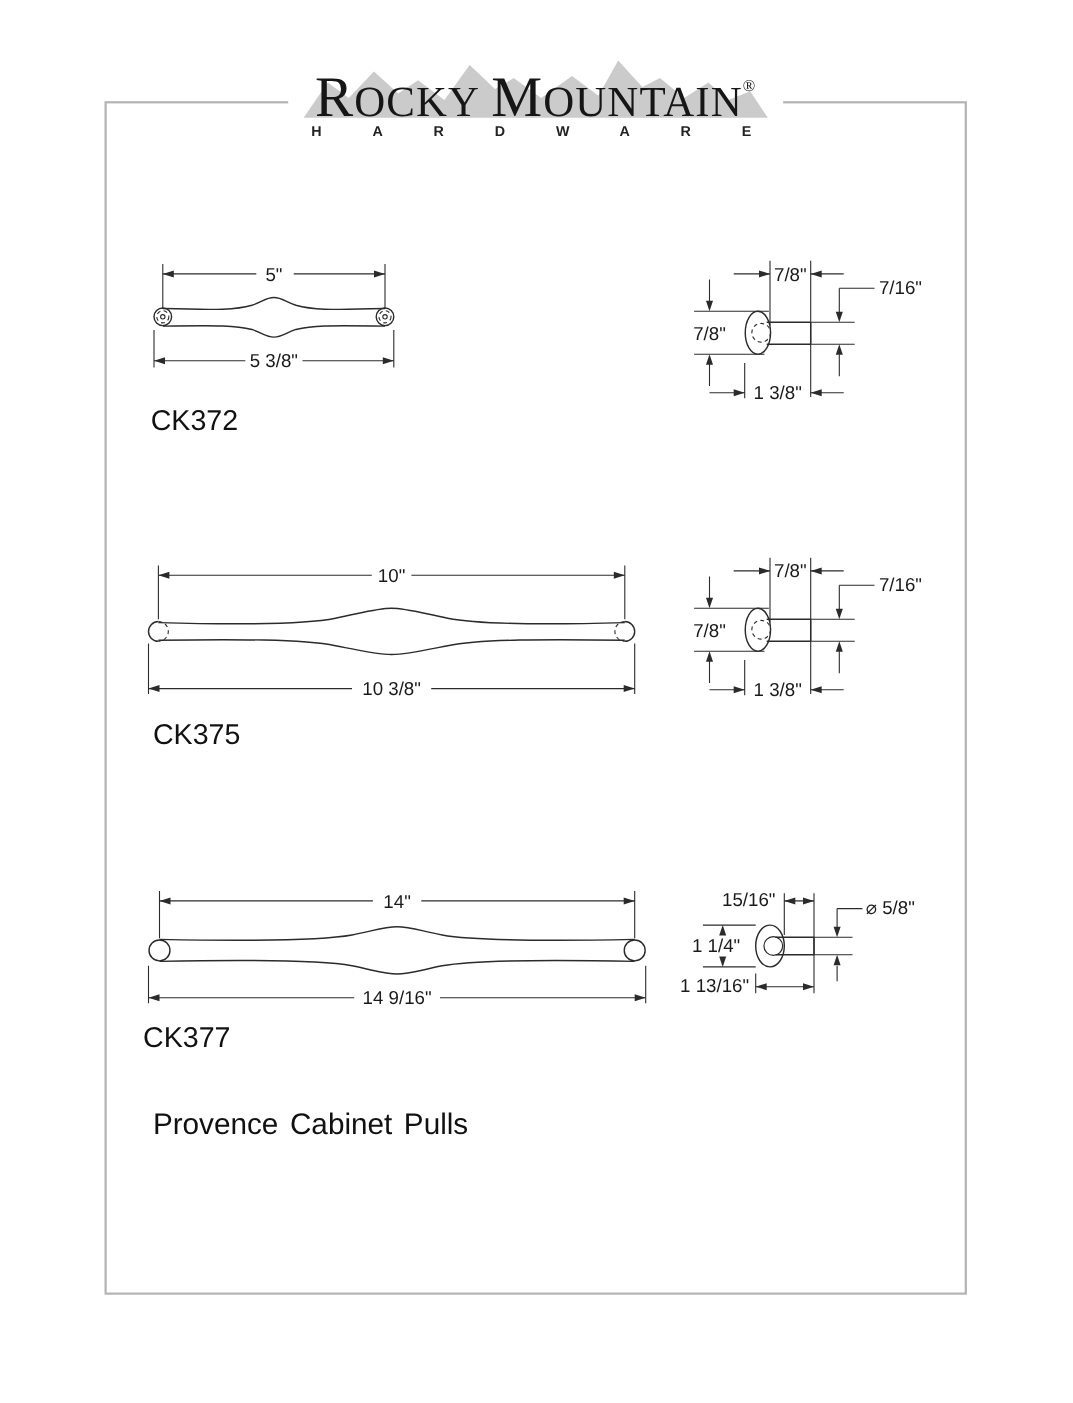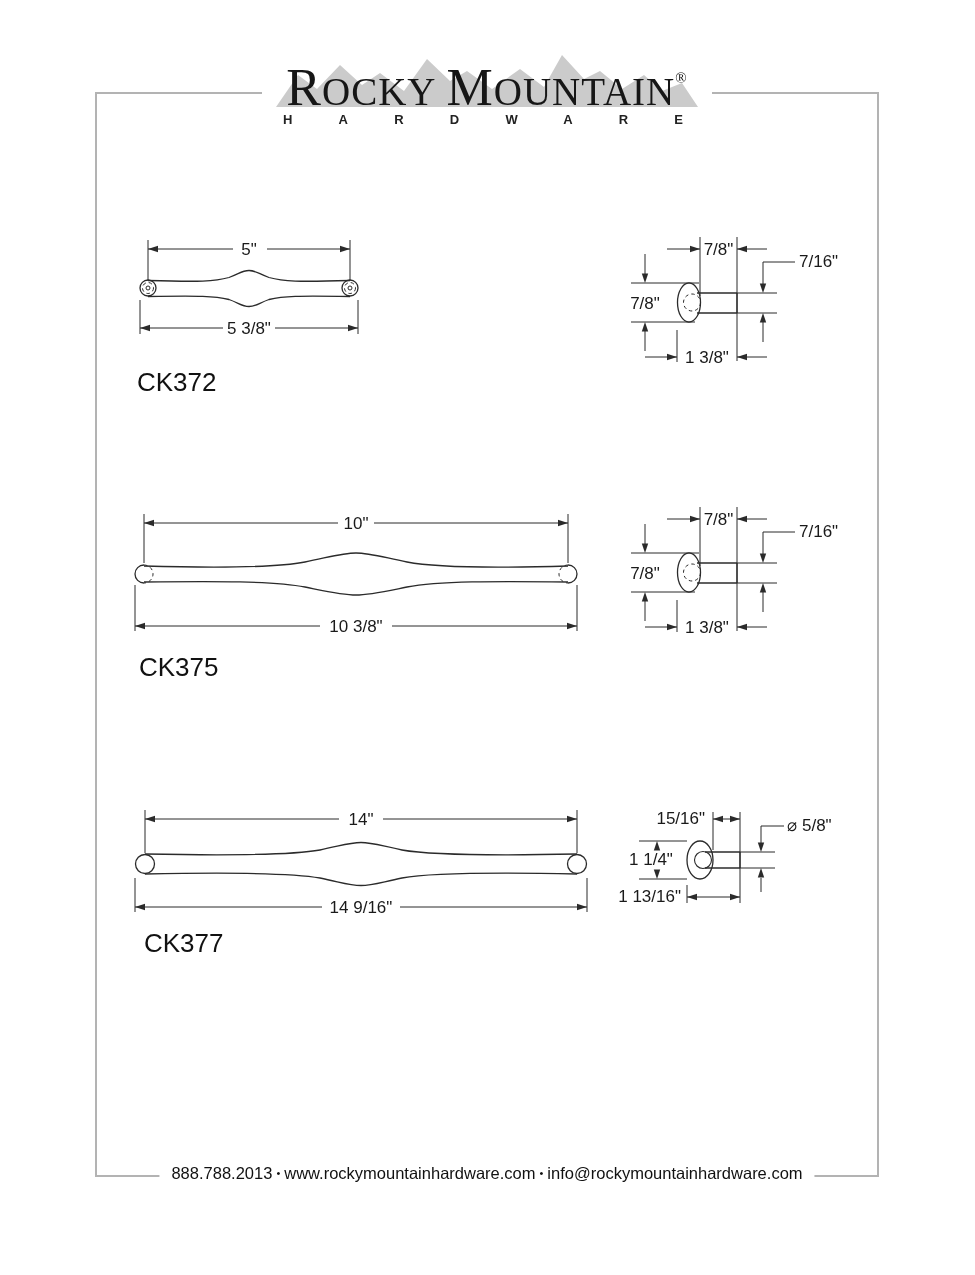--- a/index.html
+++ b/index.html
@@ -234,20 +234,18 @@
       <line class="ol" x1="90" y1="73" x2="125" y2="73"></line>
       <line class="ol" x1="125" y1="57" x2="125" y2="73"></line>
       <circle class="ol" cx="88" cy="65" r="8.5" style="stroke-width:1.1"></circle>
     </g>
     <text class="dim" x="90" y="29" text-anchor="end">15/16"</text>
     <text class="dim" x="172" y="36">⌀ 5/8"</text>
     <text class="dim" x="36" y="70" text-anchor="middle">1 1/4"</text>
     <text class="dim" x="66" y="107" text-anchor="end">1 13/16"</text>
   </svg>
 
-  <div class="model-label" style="left:144px;top:928px">CK377</div>
-
-
-  <div class="footer">
-    <span>888.788.2013</span><span class="sep">•</span><span>www.rockymountainhardware.com</span><span class="sep">•</span><span>info@rockymountainhardware.com</span>
-  </div>
+  <div class="model-label" style="left:130px;top:928px">CK377</div>
+
+  <div class="sheet-title">Provence Cabinet Pulls</div>
+
 
 </div>
 
 </body></html>

